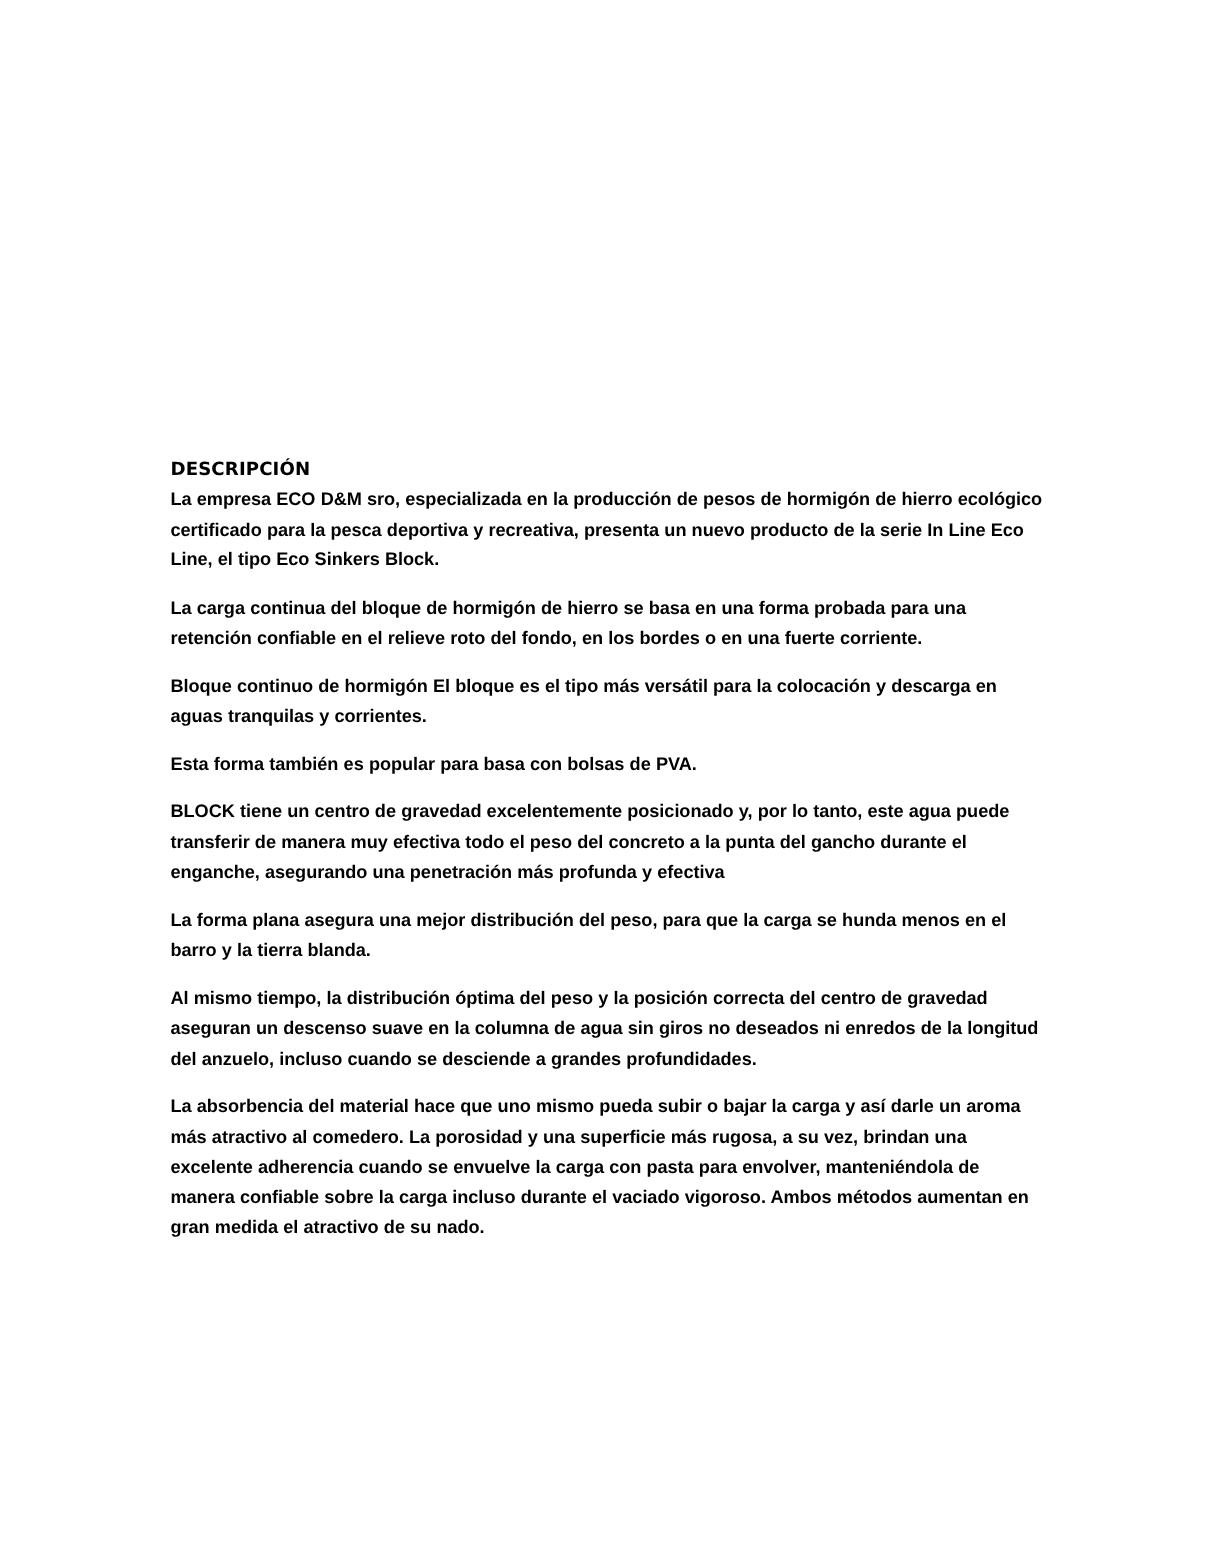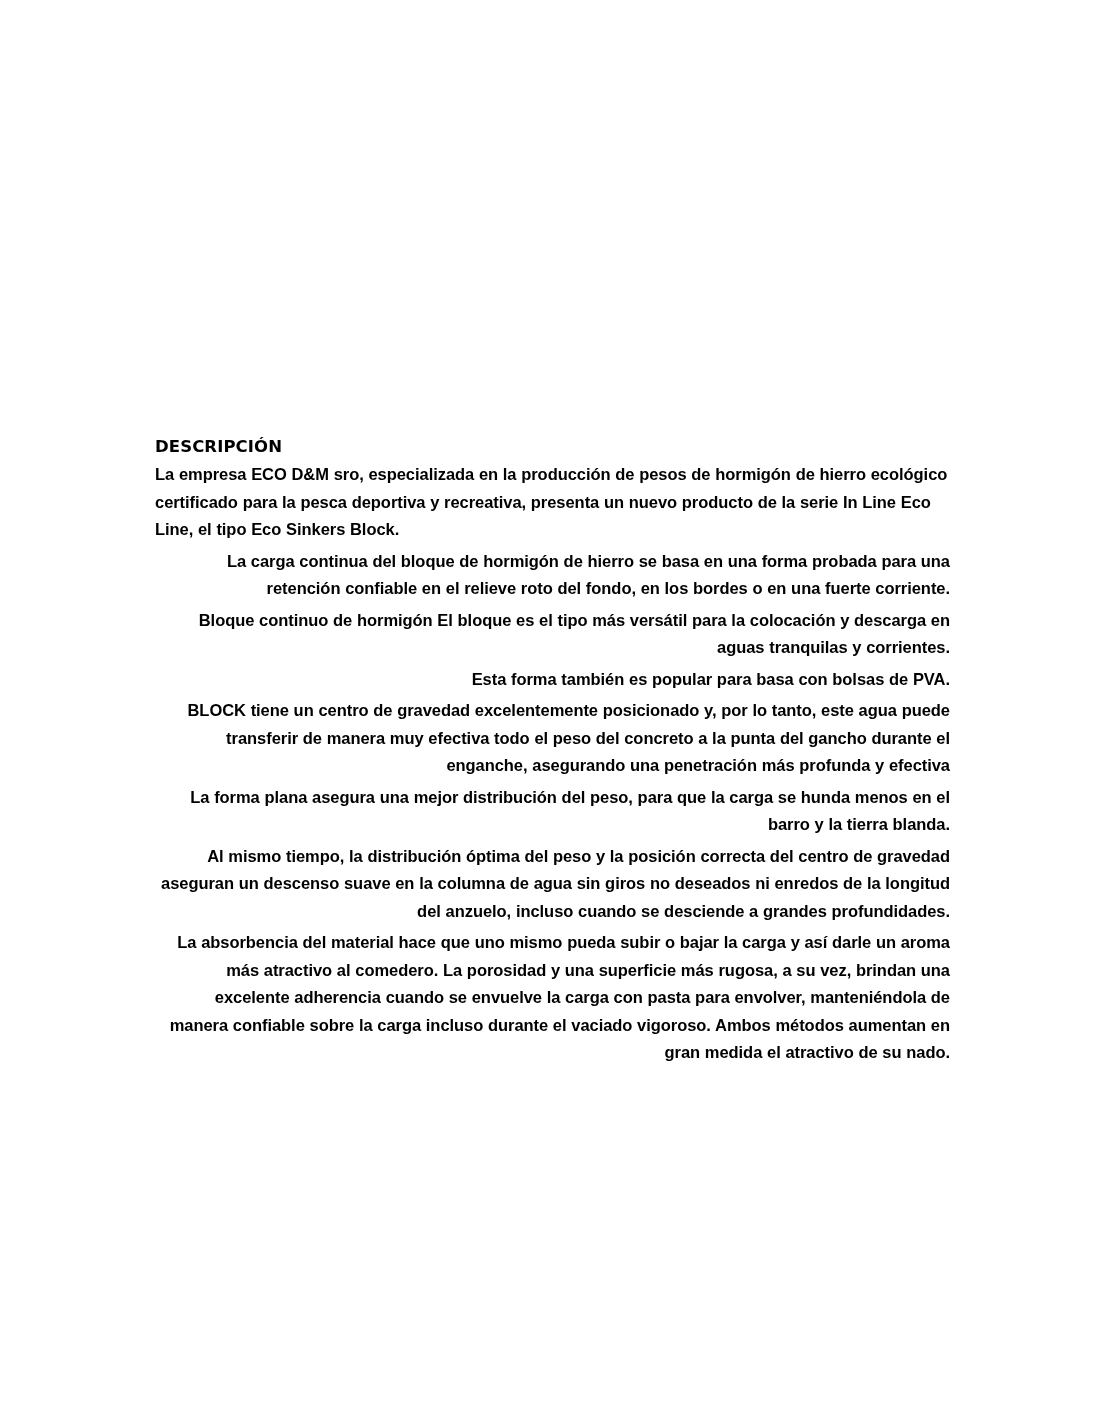--- a/index.html
+++ b/index.html
@@ -16,21 +16,21 @@
   }
   .page {
     position: relative;
     width: 1100px;
     height: 1422px;
     background: #ffffff;
   }
   .doc-body {
     position: absolute;
     left: 155px;
-    top: 433px;
+    top: 413px;
     width: 795px;
   }
   .heading {
     font-family: "DejaVu Sans", sans-serif;
     font-weight: bold;
     font-size: 16.5px;
     line-height: 27px;
     letter-spacing: 0.1px;
     margin: 0 0 1px 0;
   }
@@ -38,22 +38,21 @@
     font-family: Liberation Sans, sans-serif;
     font-weight: bold;
     font-size: 16.5px;
     line-height: 27.5px;
     letter-spacing: -0.05px;
     margin: 0;
     text-align: left;
     word-spacing: 0.2px;
   }
   .para + .para {
-    margin-top: 4px;
-    text-align: right;
+    margin-top: 16px;
   }
   .gap {
     margin-top: 8px;
   }
 </style>
 </head>
 <body>
 
 <div class="page">
   <div class="doc-body">

